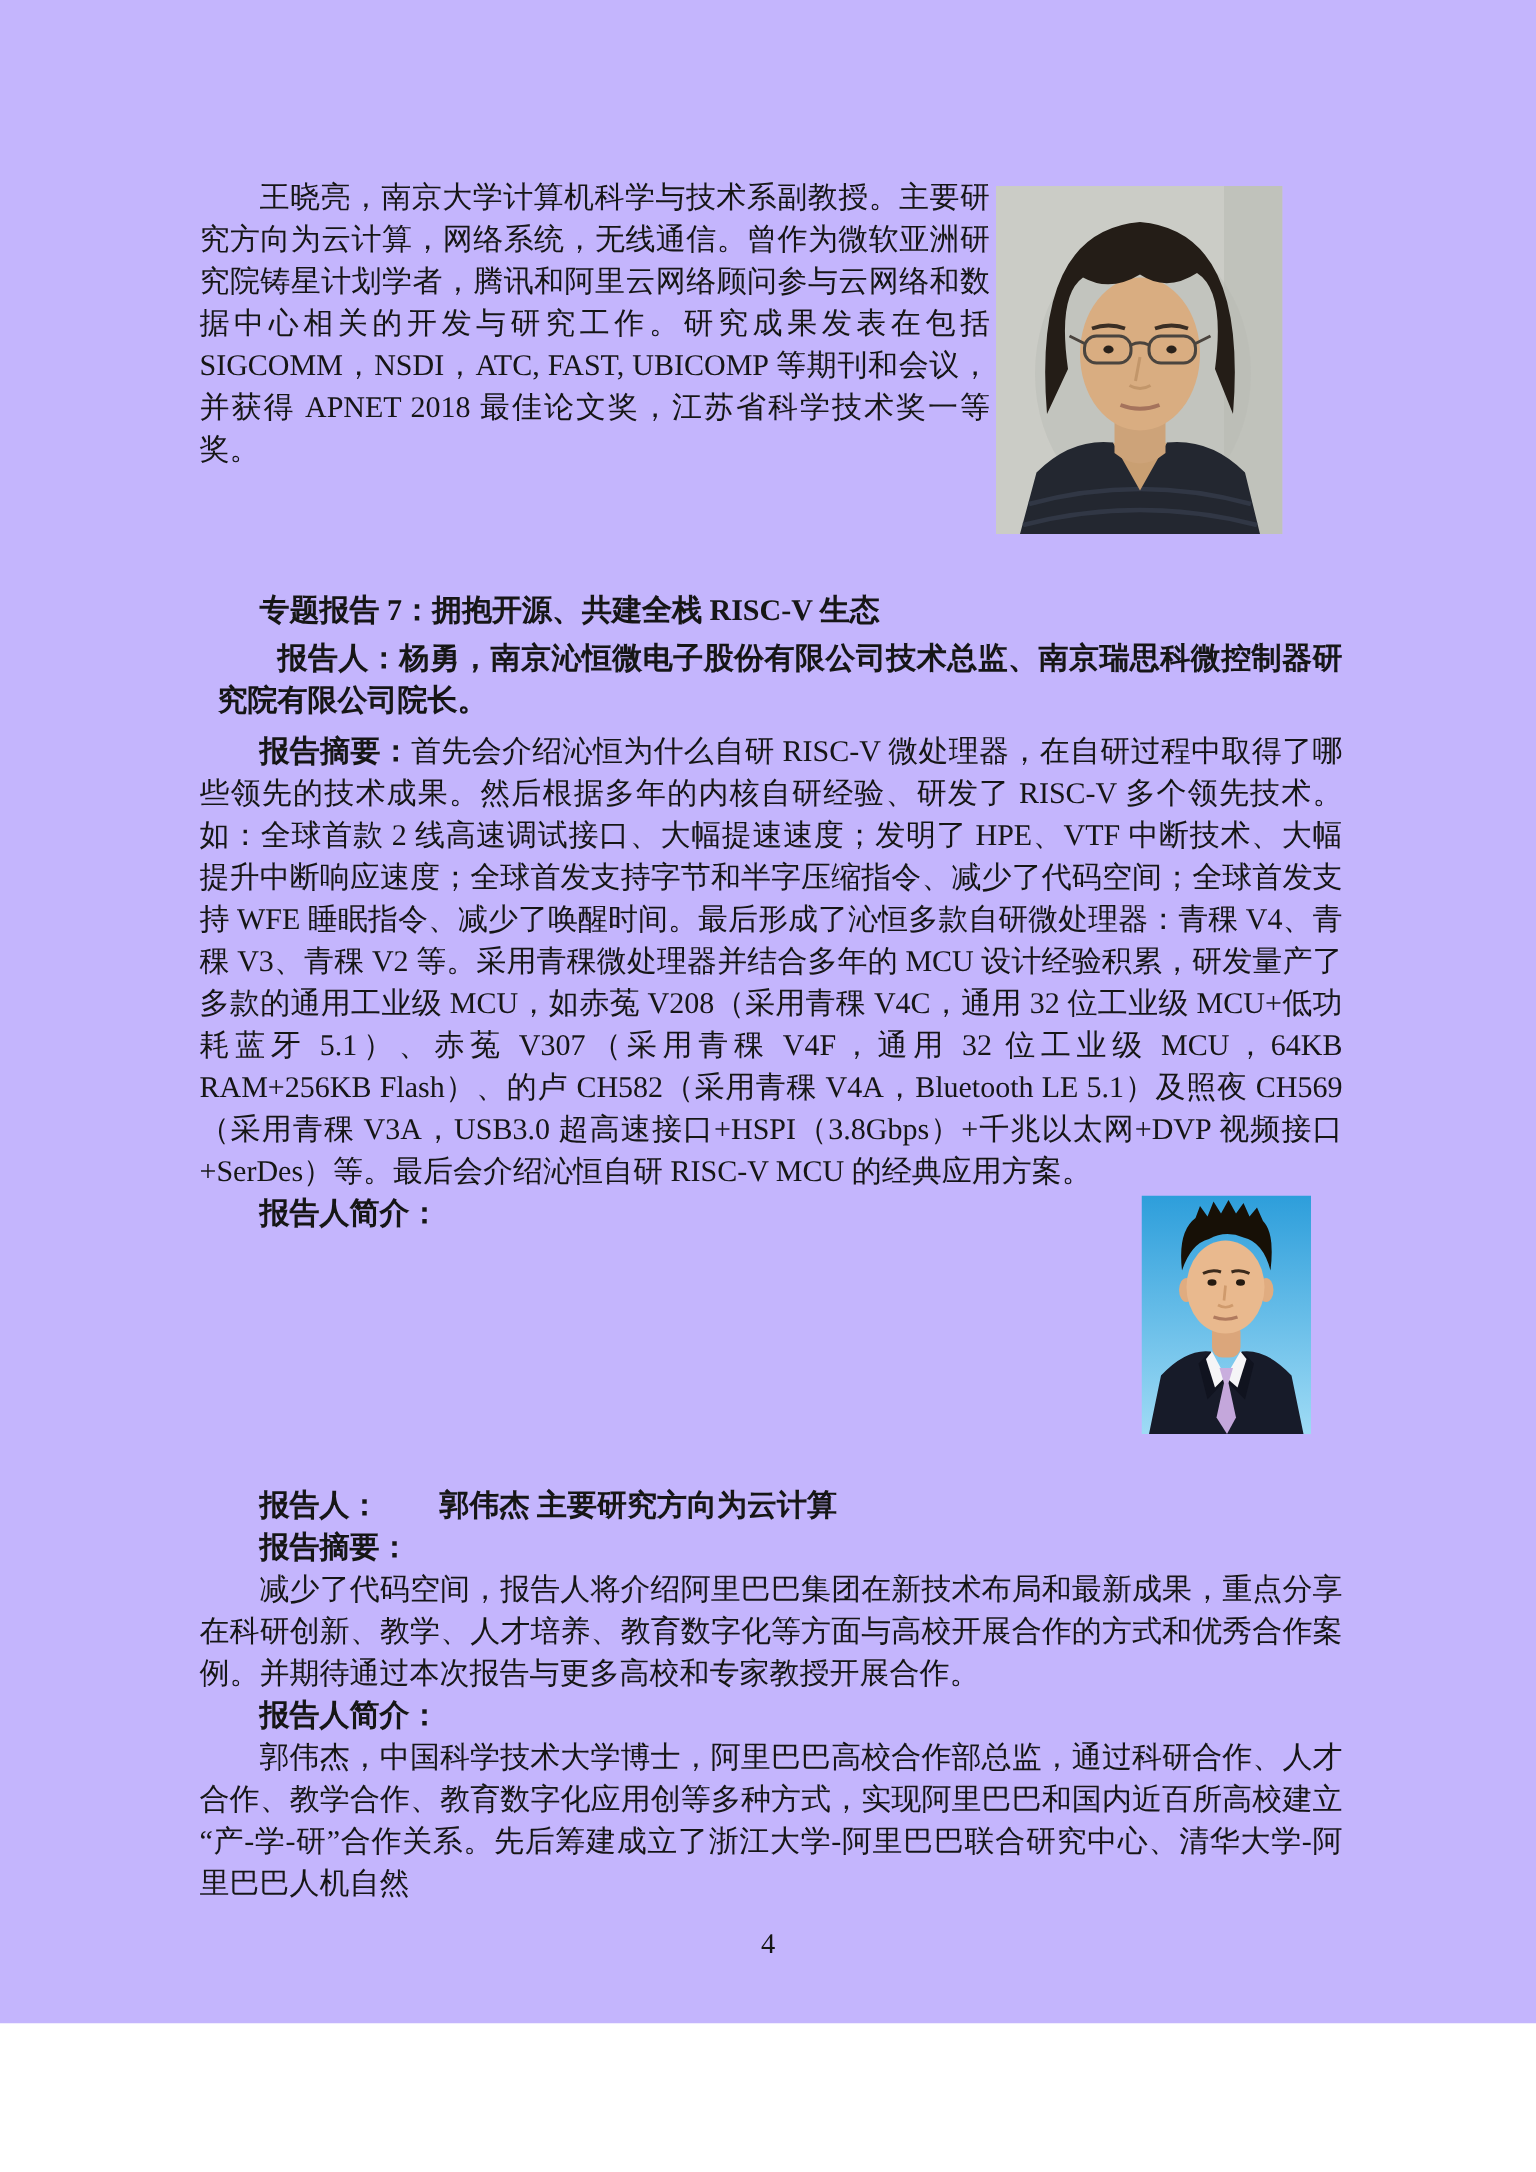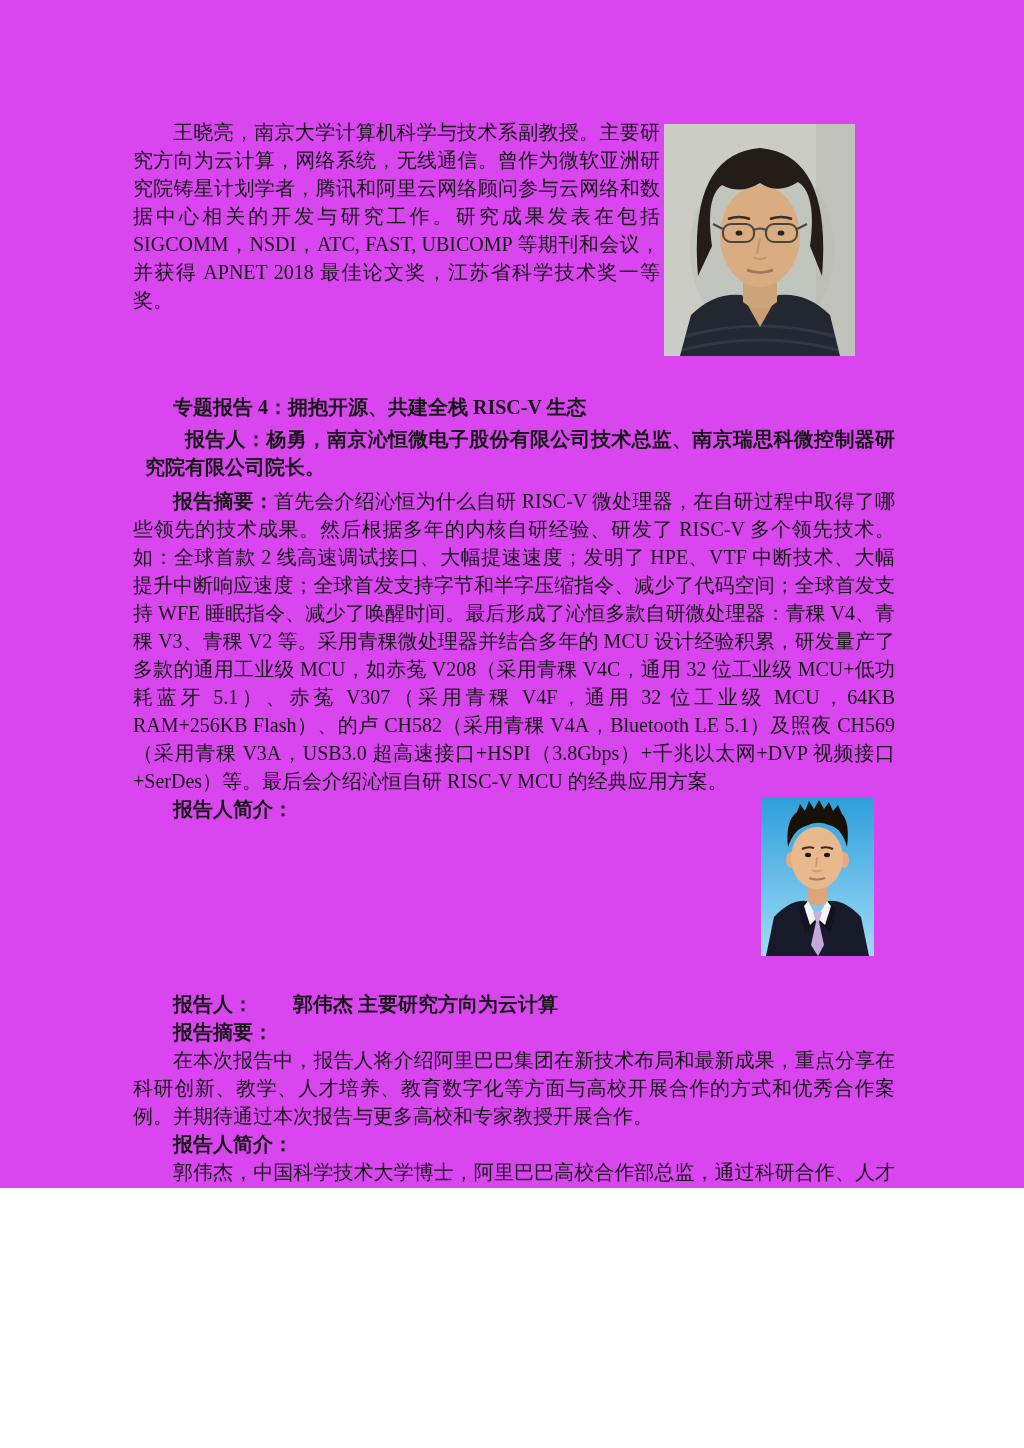--- a/index.html
+++ b/index.html
@@ -1,21 +1,21 @@
 <!DOCTYPE html>
 <html lang="zh"><head>
 <meta charset="utf-8">
 <title>Document Page</title>
 <style>
   html,body{margin:0;padding:0;background:#ffffff;}
   .page{
     position:relative;
     width:1024px;
-    height:1188px;
-    background:#d946ef;
+    height:1349px;
+    background:#c4b5fd;
     font-family:"Liberation Serif","DejaVu Serif",serif;
     color:#161616;
     overflow:hidden;
   }
   .sec{
     position:absolute;
     left:133px;
     width:762px;
     font-size:20px;
     line-height:28px;
@@ -93,21 +93,21 @@
 
       <ellipse cx="75" cy="109" rx="3.4" ry="2.6" fill="#2a221b"></ellipse>
       <ellipse cx="117" cy="109" rx="3.4" ry="2.6" fill="#2a221b"></ellipse>
 
       <path d="M96,114 L93,130 M89,133 Q96,137 103,133" stroke="#c2966a" stroke-width="2" fill="none"></path>
       <path d="M83,146 Q96,151 109,146" stroke="#a5735c" stroke-width="2.5" fill="none"></path>
     </svg>
   </div>
 
   <div class="sec sec-r3">
-    <p class="r3-title bold indent">专题报告 4：拥抱开源、共建全栈 RISC-V 生态</p>
+    <p class="r3-title bold indent">专题报告 7：拥抱开源、共建全栈 RISC-V 生态</p>
 
     <p class="r3-speaker bold justify indent">报告人：杨勇，南京沁恒微电子股份有限公司技术总监、南京瑞思科微控制器研究院有限公司院长。</p>
 
     <p class="justify indent"><b>报告摘要：</b><span>首先会介绍沁恒为什么自研 RISC-V 微处理器，在自研过程中取得了哪些领先的技术成果。然后根据多年的内核自研经验、研发了 RISC-V 多个领先技术。如：全球首款 2 线高速调试接口、大幅提速速度；发明了 HPE、VTF 中断技术、大幅提升中断响应速度；全球首发支持字节和半字压缩指令、减少了代码空间；全球首发支持 WFE 睡眠指令、减少了唤醒时间。最后形成了沁恒多款自研微处理器：青稞 V4、青稞 V3、青稞 V2 等。采用青稞微处理器并结合多年的 MCU 设计经验积累，研发量产了多款的通用工业级 MCU，如赤菟 V208（采用青稞 V4C，通用 32 位工业级 MCU+低功耗蓝牙 5.1）、赤菟 V307（采用青稞 V4F，通用 32 位工业级 MCU，64KB RAM+256KB Flash）、的卢 CH582（采用青稞 V4A，Bluetooth LE 5.1）及照夜 CH569（采用青稞 V3A，USB3.0 超高速接口+HSPI（3.8Gbps）+千兆以太网+DVP 视频接口+SerDes）等。最后会介绍沁恒自研 RISC-V MCU 的经典应用方案。</span></p>
 
     <div class="bio-block">
       <svg class="photo-yang" viewBox="0 0 113 159" xmlns="http://www.w3.org/2000/svg" aria-hidden="true">
         <defs>
           <linearGradient id="idblue" x1="0" y1="0" x2="0" y2="1">
             <stop offset="0" stop-color="#2d9edb"></stop>
@@ -148,21 +148,21 @@
       <p class="bold indent">报告人简介：</p>
     </div>
   </div>
 
   <div class="sec sec-r4">
 
     <p class="bold indent">报告人：　　郭伟杰 主要研究方向为云计算</p>
 
     <p class="bold indent">报告摘要：</p>
 
-    <p class="justify indent">在本次报告中，报告人将介绍阿里巴巴集团在新技术布局和最新成果，重点分享在科研创新、教学、人才培养、教育数字化等方面与高校开展合作的方式和优秀合作案例。并期待通过本次报告与更多高校和专家教授开展合作。</p>
+    <p class="justify indent">减少了代码空间，报告人将介绍阿里巴巴集团在新技术布局和最新成果，重点分享在科研创新、教学、人才培养、教育数字化等方面与高校开展合作的方式和优秀合作案例。并期待通过本次报告与更多高校和专家教授开展合作。</p>
 
     <p class="bold indent">报告人简介：</p>
 
     <p class="justify indent">郭伟杰，中国科学技术大学博士，阿里巴巴高校合作部总监，通过科研合作、人才合作、教学合作、教育数字化应用创等多种方式，实现阿里巴巴和国内近百所高校建立“产-学-研”合作关系。先后筹建成立了浙江大学-阿里巴巴联合研究中心、清华大学-阿里巴巴人机自然</p>
   </div>
 
   <div class="page-number">4</div>
 
 </div>
 

